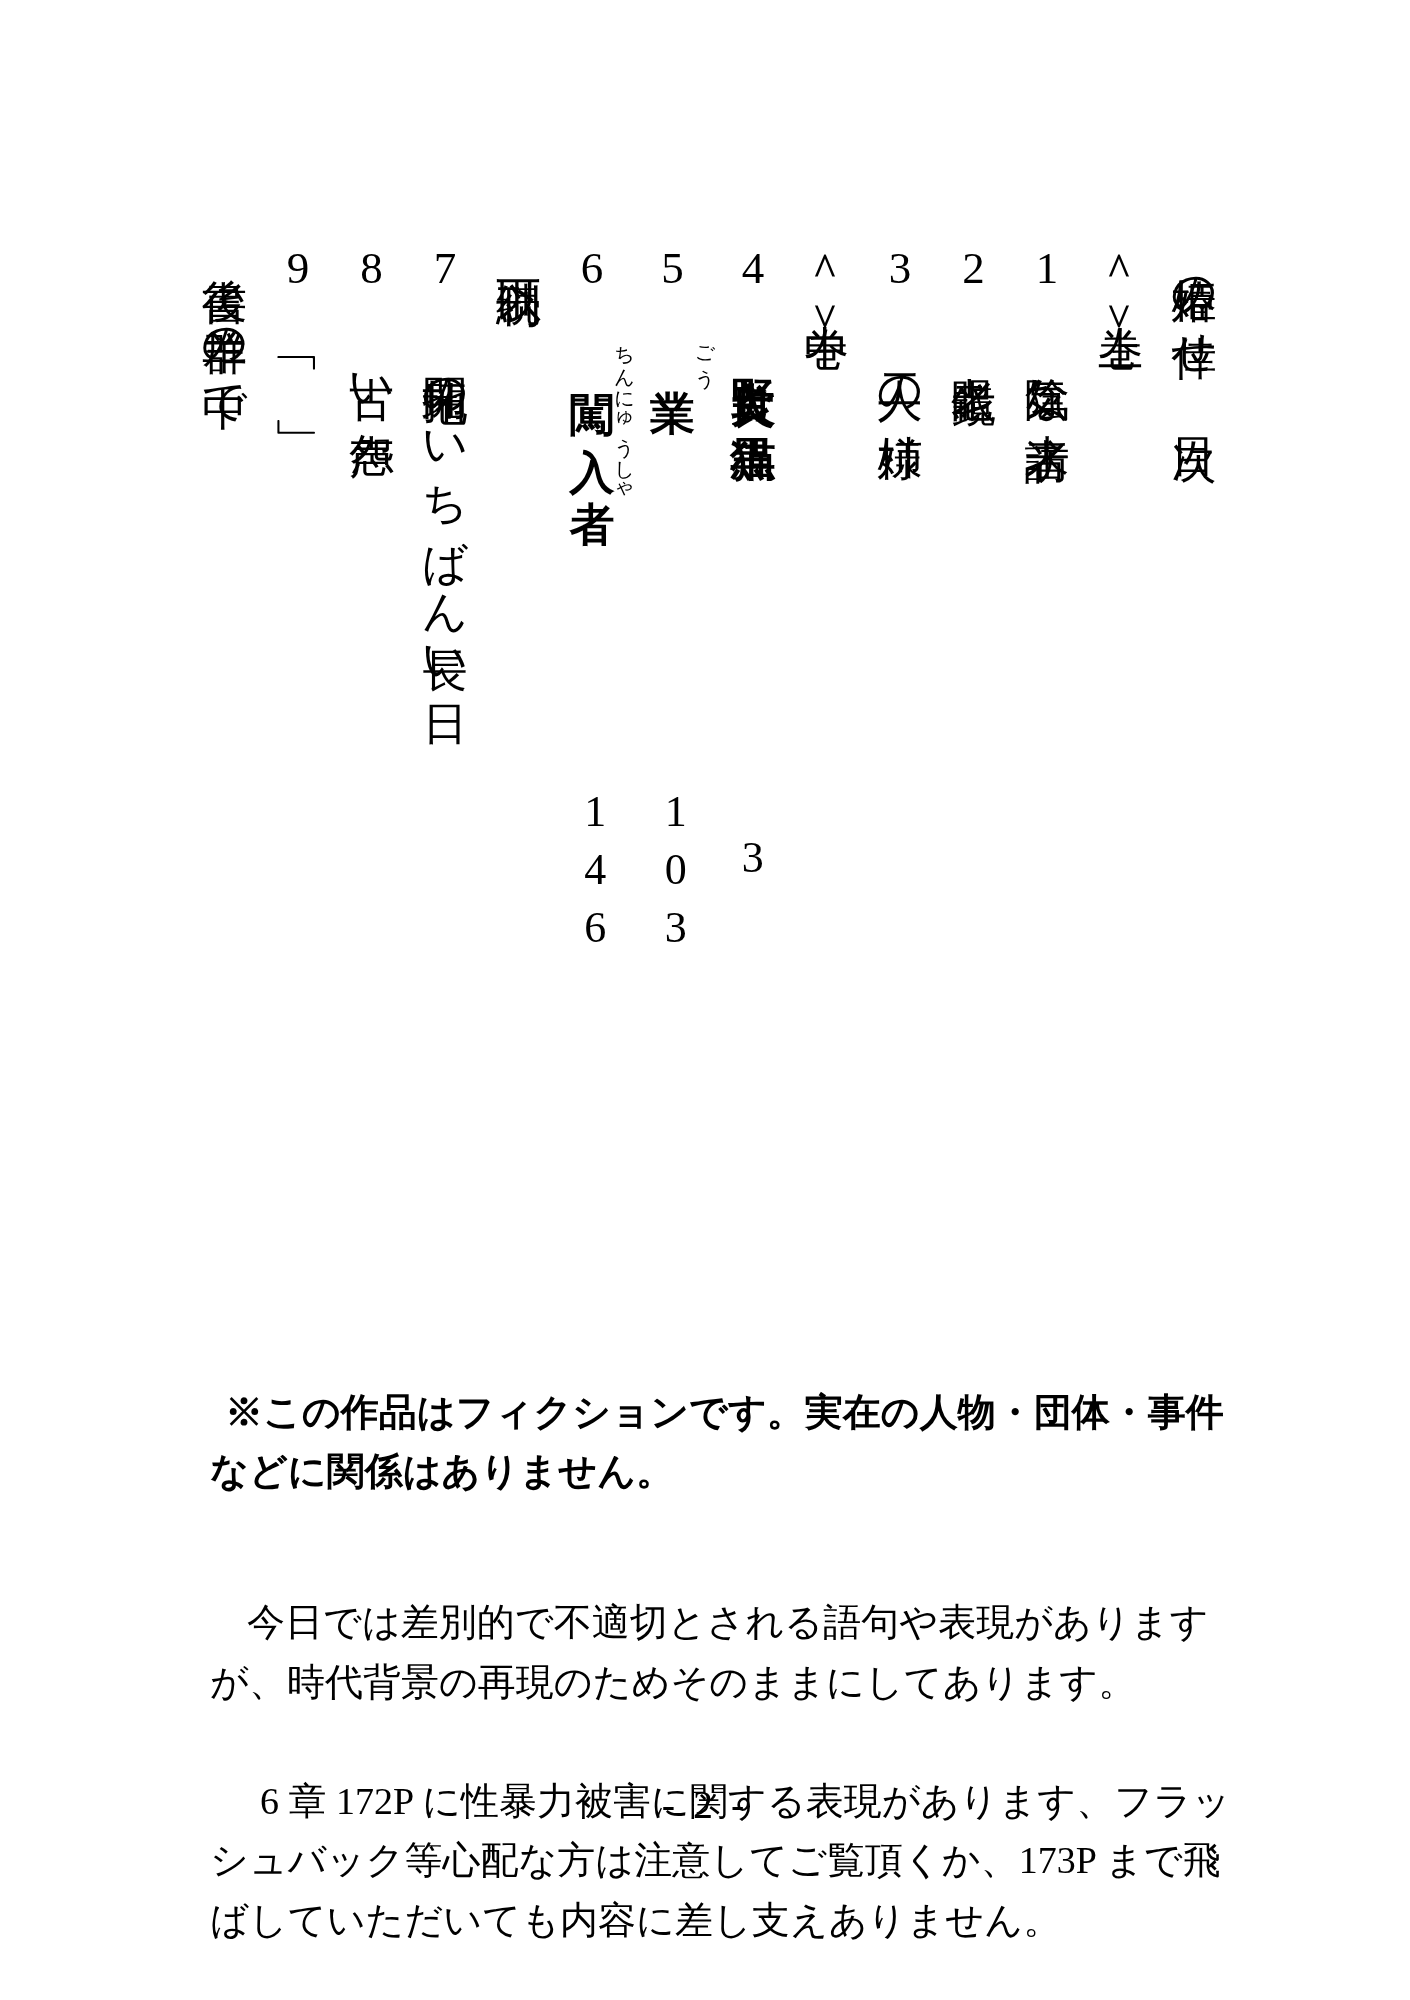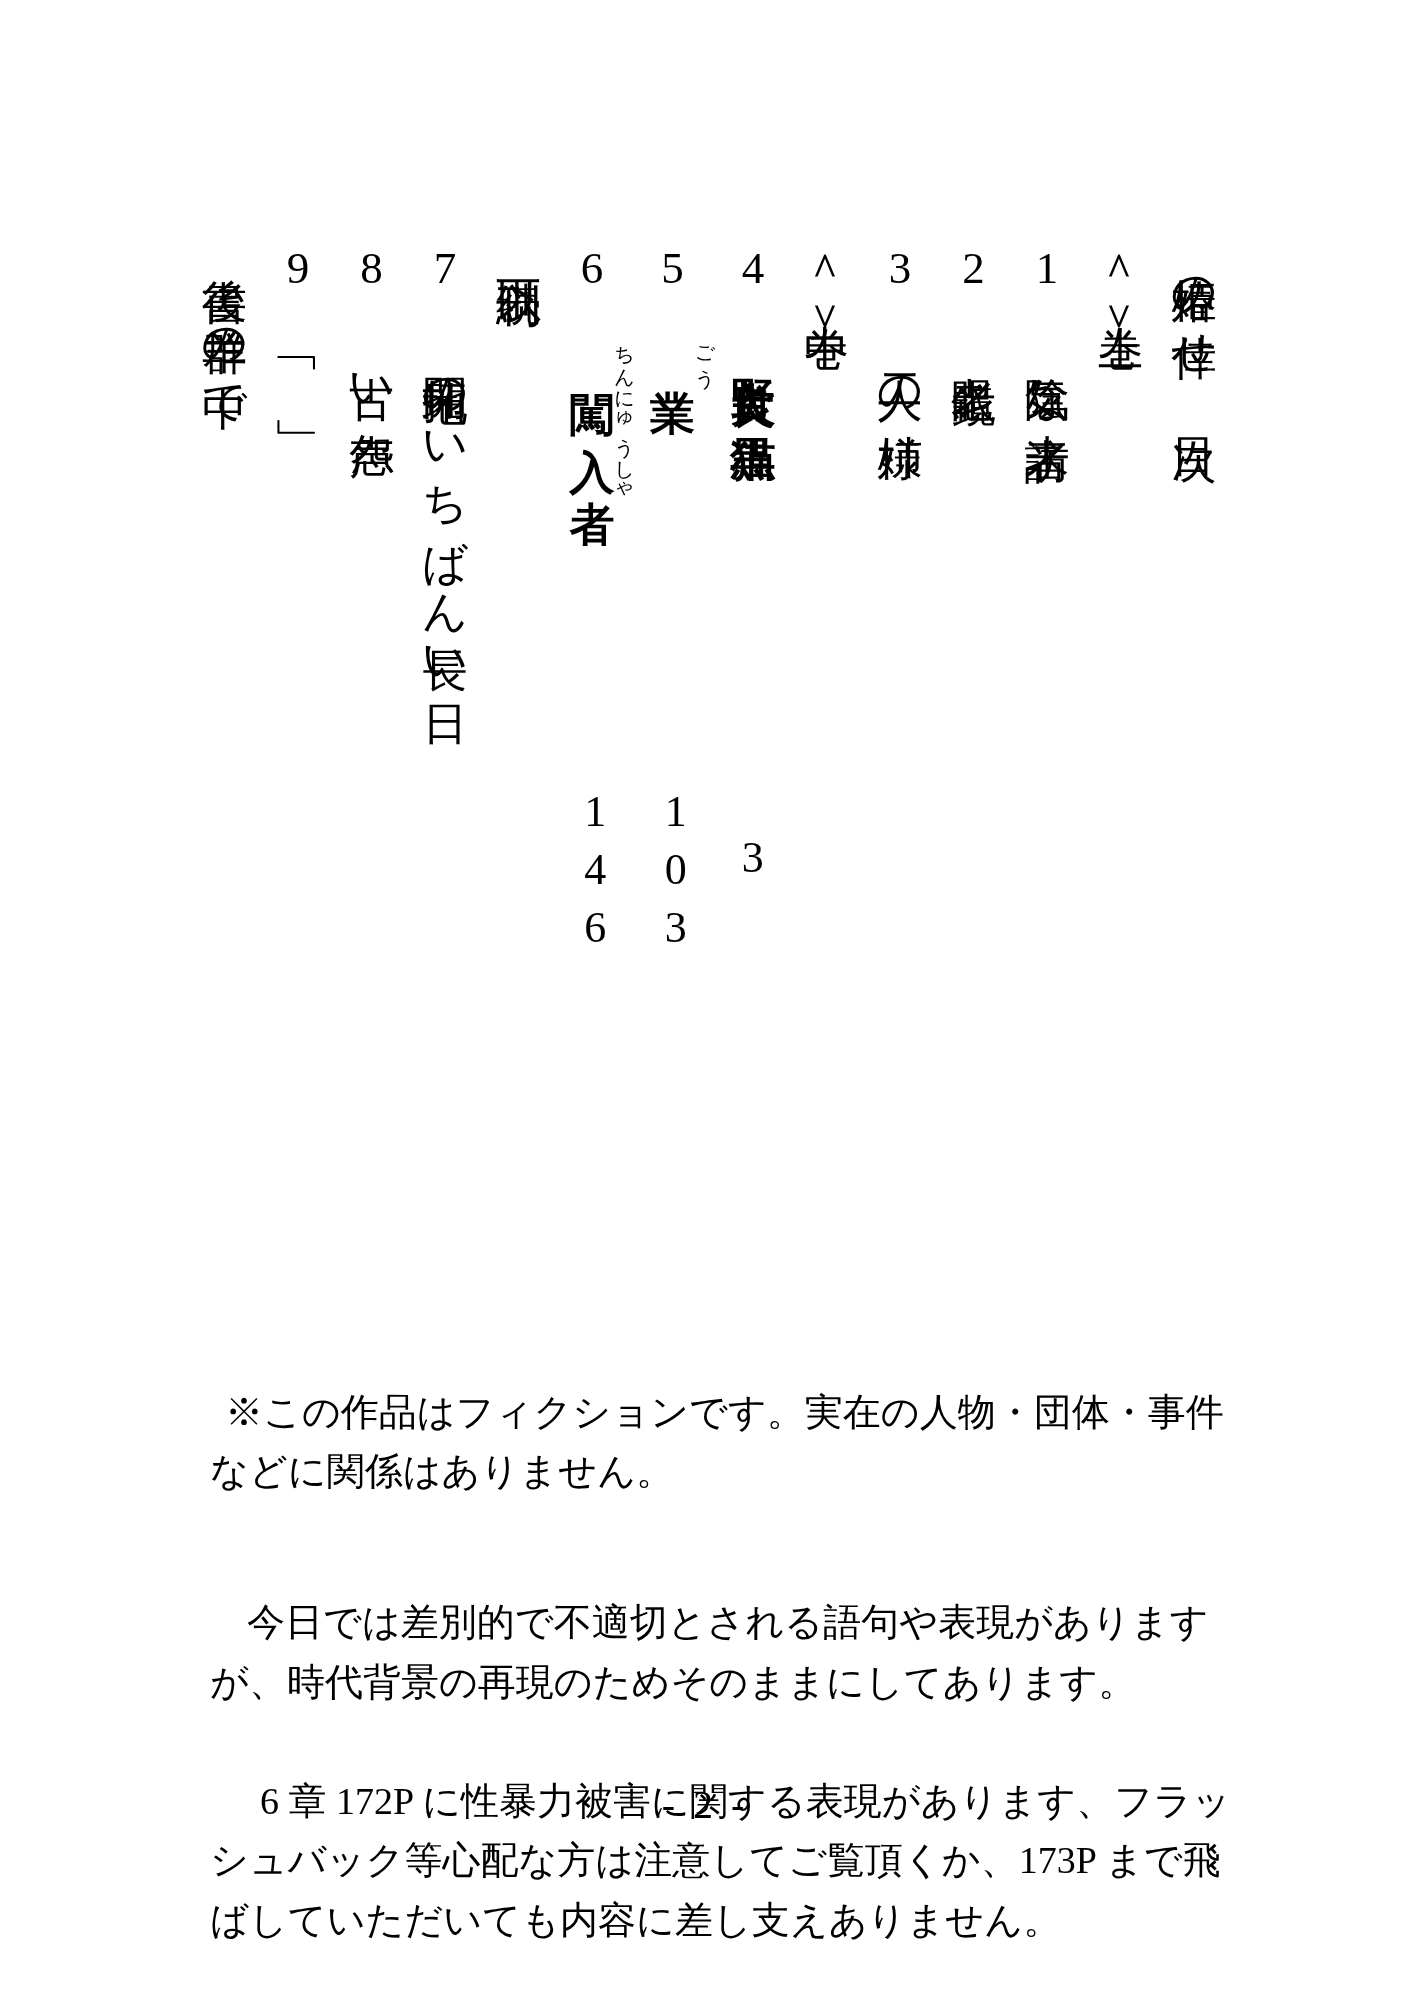--- a/index.html
+++ b/index.html
@@ -54,21 +54,21 @@
   .notices {
     position: absolute;
     left: 210px;
     top: 1323px;
     width: 1040px;
     font-size: 38px;
     line-height: 59.5px;
     white-space: pre-line;
   }
   .notices p { margin: 0; }
-  .notices p.p1 { text-indent: 15px; }
+  .notices p.p1 { text-indent: 15px; font-weight: bold; }
   .notices p.p2 { text-indent: 37px; margin-top: 32px; }
   .notices p.p3 { text-indent: 50px; }
 
   
   .footer {
     position: absolute;
     top: 1781px;
     left: 0;
     width: 1410px;
     text-align: center;

